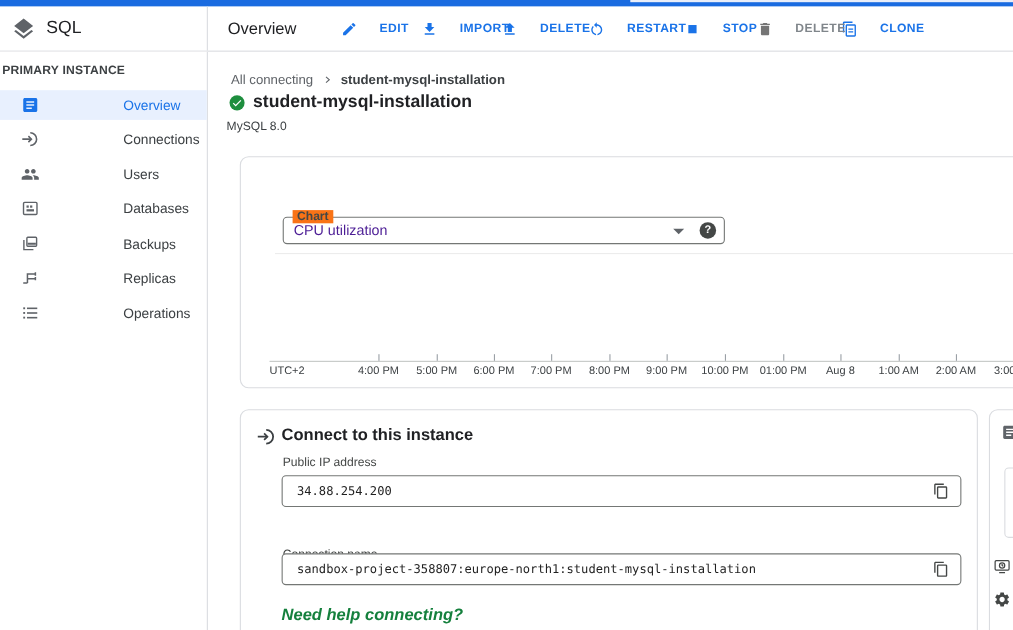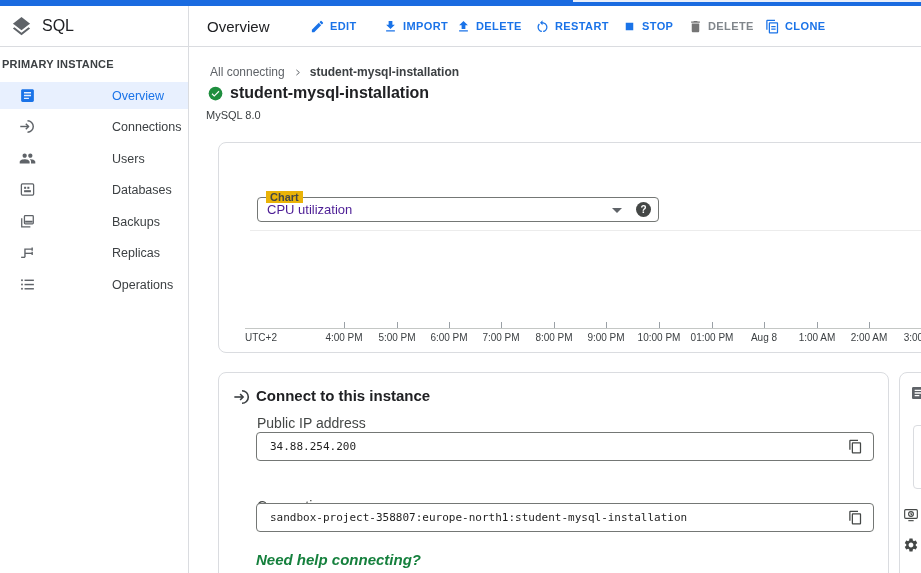--- a/index.html
+++ b/index.html
@@ -10,21 +10,21 @@
   
   #topstrip{position:absolute;left:0;top:0;width:921px;height:6px;background:#1a6be0;}
   #topstrip-light{position:absolute;left:573px;top:0;width:348px;height:2px;background:#e9eef9;}
 
   
   #header{position:absolute;left:0;top:6px;width:921px;height:41px;background:#fff;border-bottom:1px solid #dadce0;}
   #logo{position:absolute;left:10px;top:9px;width:23px;height:23px;color:#5f6368;}
   #appname{position:absolute;left:42px;top:0;height:40px;display:flex;align-items:center;font-size:16px;color:#202124;}
   #hdr-divider{position:absolute;left:188px;top:0;width:1px;height:40px;background:#dadce0;}
   #pagetitle{position:absolute;left:207px;top:0;height:40px;display:flex;align-items:center;font-size:15px;color:#202124;}
-  .tbtn{position:absolute;top:0;height:40px;display:flex;align-items:center;gap:5px;cursor:pointer;}
+  .tbtn{position:absolute;top:0;height:40px;display:flex;align-items:center;gap:20px;cursor:pointer;}
   .tbtn .ticon{width:15px;height:15px;display:flex;color:#1a73e8;}
   .tbtn .tlabel{font-size:11px;font-weight:700;letter-spacing:.4px;color:#1a73e8;}
   .tbtn.disabled .ticon{color:#757575;}
   .tbtn.disabled .tlabel{color:#80868b;}
 
   
   #sidebar{position:absolute;left:0;top:47px;width:189px;height:526px;background:#fff;border-right:1px solid #dadce0;}
   #section-title{position:absolute;left:2px;top:11px;font-size:11px;font-weight:700;color:#3c4043;letter-spacing:.2px;}
   .srow{position:absolute;left:0;width:188px;height:27px;display:flex;align-items:center;font-size:12.5px;color:#3c4043;cursor:pointer;}
   .srow .sicon{position:absolute;left:19px;width:17px;height:17px;display:flex;color:#5f6368;}
@@ -40,36 +40,36 @@
   #titlerow{position:absolute;left:208px;top:84px;display:flex;align-items:center;gap:7px;}
   #status-icon{width:15px;height:15px;display:flex;}
   #instname{font-size:16px;font-weight:700;color:#202124;}
   #engine{position:absolute;left:206px;top:109px;font-size:11px;color:#3c4043;}
 
   .card{position:absolute;background:#fff;border:1px solid #dadce0;border-radius:8px;}
 
   
   #chart-card{left:218px;top:142px;width:750px;height:211px;}
   #chart-select{position:absolute;left:38px;top:54px;width:402px;height:25px;border:1px solid #747775;border-radius:4px;cursor:pointer;}
-  #chart-select-label{position:absolute;left:8px;top:-7px;background:#eab308;padding:0 4px;font-size:11px;color:#444746;font-weight:700;}
+  #chart-select-label{position:absolute;left:8px;top:-7px;background:#f97316;padding:0 4px;font-size:11px;color:#444746;font-weight:700;}
   #chart-select-value{position:absolute;left:9px;top:0;line-height:23px;font-size:13px;color:#4c1d95;}
   #chart-caret{position:absolute;right:36px;top:10px;width:0;height:0;border-left:5px solid transparent;border-right:5px solid transparent;border-top:5px solid #5f6368;}
   #chart-help{position:absolute;right:7px;top:4px;width:15px;height:15px;border-radius:50%;background:#444746;color:#fff;
               font-size:10px;font-weight:700;display:flex;align-items:center;justify-content:center;cursor:pointer;}
   #gridline{position:absolute;left:31px;top:87px;width:calc(100% - 31px);height:1px;background:#ececec;}
   #axisline{position:absolute;left:26px;top:185px;width:calc(100% - 26px);height:1px;background:#c4c7c5;}
   .tickmark{position:absolute;top:179px;width:1px;height:6px;background:#9aa0a6;}
   .ticklabel{position:absolute;top:189px;width:56px;text-align:center;font-size:10px;color:#3c4043;white-space:nowrap;}
   #tz-label{position:absolute;left:26px;top:189px;font-size:10px;color:#3c4043;}
 
   
   #connect-card{left:218px;top:372px;width:671px;height:235px;}
   #connect-hicon{position:absolute;left:14px;top:15px;width:18px;height:18px;display:flex;color:#3c4043;}
   #connect-title{position:absolute;left:37px;top:14px;font-size:15px;font-weight:700;color:#202124;}
-  .field-label{position:absolute;left:38px;font-size:14px;color:#444746;text-align:center;}
+  .field-label{position:absolute;left:38px;font-size:11px;color:#444746;text-align:center;}
   .valuebox{position:absolute;left:37px;width:618px;height:29px;border:1px solid #747775;border-radius:4px;background:#fff;}
   .valuebox .mono{position:absolute;left:13px;top:0;line-height:27px;font-size:11px;font-family:"DejaVu Sans Mono", monospace;color:#1f1f1f;white-space:nowrap;}
   .copybtn{position:absolute;right:10px;top:6px;width:15px;height:15px;display:flex;color:#444746;cursor:pointer;}
   #help-heading{position:absolute;left:37px;top:178px;font-size:15px;font-weight:700;color:#15803d;font-style:italic;}
 
   
   #right-card{left:899px;top:372px;width:140px;height:235px;}
   #right-card-icon{position:absolute;left:10px;top:12px;width:16px;height:16px;display:flex;color:#5f6368;}
   #right-inner-box{position:absolute;left:13px;top:52px;width:130px;height:64px;border:1px solid #dadce0;border-radius:4px;}
   #right-icon2{position:absolute;left:3px;top:134px;width:16px;height:16px;display:flex;color:#444746;}

